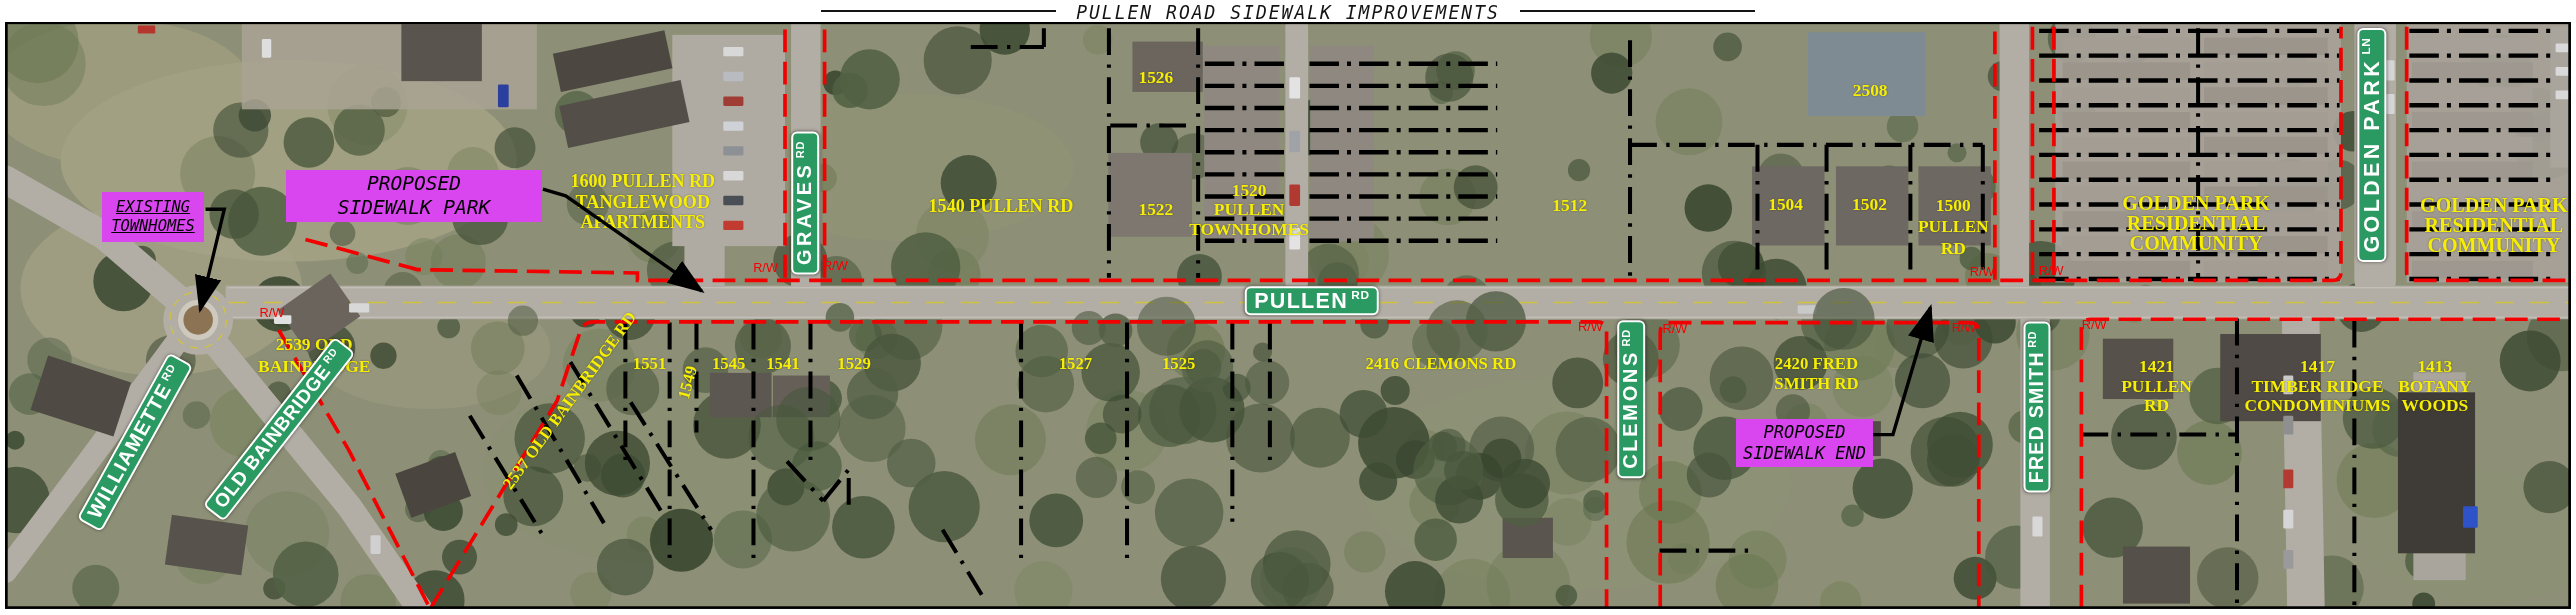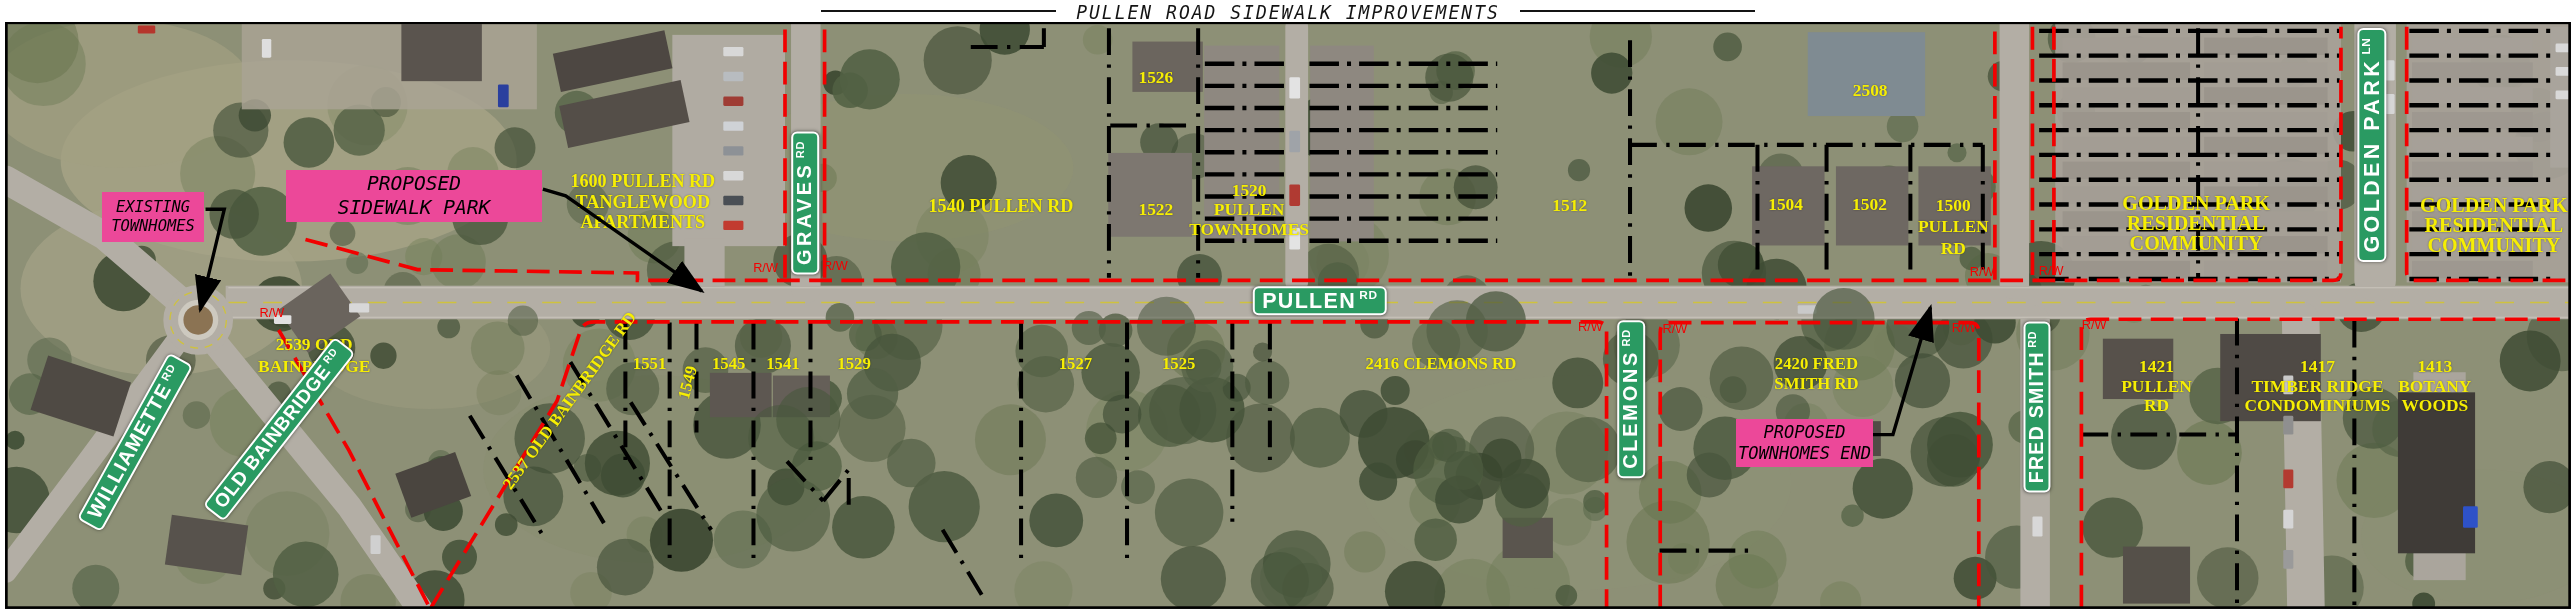--- a/index.html
+++ b/index.html
@@ -10,21 +10,21 @@
   .rule{width:235px;border-top:2.7px solid #141414;height:0;}
   .title{font-family:"DejaVu Sans Mono",monospace;font-style:italic;font-weight:500;
          font-size:18px;letter-spacing:2px;color:#141414;white-space:nowrap;
          transform:scaleY(1.12);}
   #map{position:absolute;left:0;top:0;width:2576px;height:615px;}
   svg{position:absolute;left:0;top:0;}
   .sign{position:absolute;background:#2a9a62;border:2px solid #ffffff;border-radius:6px;
         color:#fff;font-weight:bold;white-space:nowrap;padding:1.3px 7.4px;line-height:1.05;
         box-shadow:0 0 3.4px rgba(0,0,0,.5);z-index:30;}
   .sign sup{font-size:.55em;margin-left:3.4px;letter-spacing:0.7px;}
-  .callout{position:absolute;background:#ec4899;color:#000;z-index:32;
+  .callout{position:absolute;background:#d946ef;color:#000;z-index:32;
            font-family:"DejaVu Sans Mono",monospace;font-style:italic;font-weight:500;
            display:flex;flex-direction:column;align-items:center;justify-content:center;
            text-align:center;line-height:1.22;white-space:nowrap;}
 </style>
 </head>
 <body>
 
 <div id="map">
   <svg id="svg" width="2576" height="615" viewBox="0 0 3840 917">
     <defs>
@@ -634,37 +634,37 @@
           <polyline points="809,282 843,292 1046,434" fill="none" stroke="#000" stroke-width="5" marker-end="url(#arr)"></polyline>
           <polyline points="2792,648 2822,648 2878,458" fill="none" stroke="#000" stroke-width="5" marker-end="url(#arr)"></polyline>
         </g>
     </g>
     <rect x="9" y="34" width="3822" height="872" fill="none" stroke="#000" stroke-width="4"></rect>
   </svg>
   <div id="signs">
       <div class="sign" style="left: 135px; top: 442px; font-size: 20px; letter-spacing: 1.3px; background: rgb(42, 154, 98); color: rgb(255, 255, 255); transform: translate(-50%, -50%) rotate(-61deg);"><span>WILLIAMETTE</span><sup>RD</sup></div>
       <div class="sign" style="left: 279px; top: 429px; font-size: 19px; letter-spacing: 0.7px; background: rgb(42, 154, 98); color: rgb(255, 255, 255); transform: translate(-50%, -50%) rotate(-52deg);"><span>OLD BAINBRIDGE</span><sup>RD</sup></div>
       <div class="sign" style="left: 805px; top: 203px; font-size: 20px; letter-spacing: 3.4px; background: rgb(42, 154, 98); color: rgb(255, 255, 255); transform: translate(-50%, -50%) rotate(-90deg);"><span>GRAVES</span><sup>RD</sup></div>
-      <div class="sign" style="left: 1312px; top: 301px; font-size: 21.5px; letter-spacing: 1.3px; background: rgb(42, 154, 98); color: rgb(255, 255, 255); transform: translate(-50%, -50%) rotate(0deg); margin-left: 8px;"><span>PULLEN</span><sup>RD</sup></div>
+      <div class="sign" style="left: 1312px; top: 301px; font-size: 21.5px; letter-spacing: 1.3px; background: rgb(42, 154, 98); color: rgb(255, 255, 255); transform: translate(-50%, -50%) rotate(0deg);"><span>PULLEN</span><sup>RD</sup></div>
       <div class="sign" style="left: 1631px; top: 399px; font-size: 20px; letter-spacing: 2.7px; background: rgb(42, 154, 98); color: rgb(255, 255, 255); transform: translate(-50%, -50%) rotate(-90deg);"><span>CLEMONS</span><sup>RD</sup></div>
       <div class="sign" style="left: 2037px; top: 407px; font-size: 19.5px; letter-spacing: 1.3px; background: rgb(42, 154, 98); color: rgb(255, 255, 255); transform: translate(-50%, -50%) rotate(-90deg);"><span>FRED SMITH</span><sup>RD</sup></div>
       <div class="sign" style="left: 2372px; top: 145px; font-size: 21.5px; letter-spacing: 3.4px; background: rgb(42, 154, 98); color: rgb(255, 255, 255); transform: translate(-50%, -50%) rotate(-90deg);"><span>GOLDEN PARK</span><sup>LN</sup></div>
     </div>
   <div id="callouts">
-      <div class="callout" style="left: 102px; top: 192px; width: 102px; height: 50px; font-size: 15.4px;">
+      <div class="callout" style="left: 102px; top: 192px; width: 102px; height: 50px; font-size: 15.4px; text-decoration: underline;">
         <div>EXISTING</div>
         <div>TOWNHOMES</div>
       </div>
       <div class="callout" style="left: 286px; top: 170px; width: 256px; height: 52px; font-size: 19.5px;">
         <div>PROPOSED</div>
         <div>SIDEWALK PARK</div>
       </div>
       <div class="callout" style="left: 1736px; top: 419px; width: 137px; height: 48px; font-size: 17px;">
         <div>PROPOSED</div>
-        <div>TOWNHOMES END</div>
+        <div>SIDEWALK END</div>
       </div>
     </div>
 </div>
 
 <div class="titlebar">
   <div class="rule"></div>
   <div class="title">PULLEN ROAD SIDEWALK IMPROVEMENTS</div>
   <div class="rule"></div>
 </div>
 

